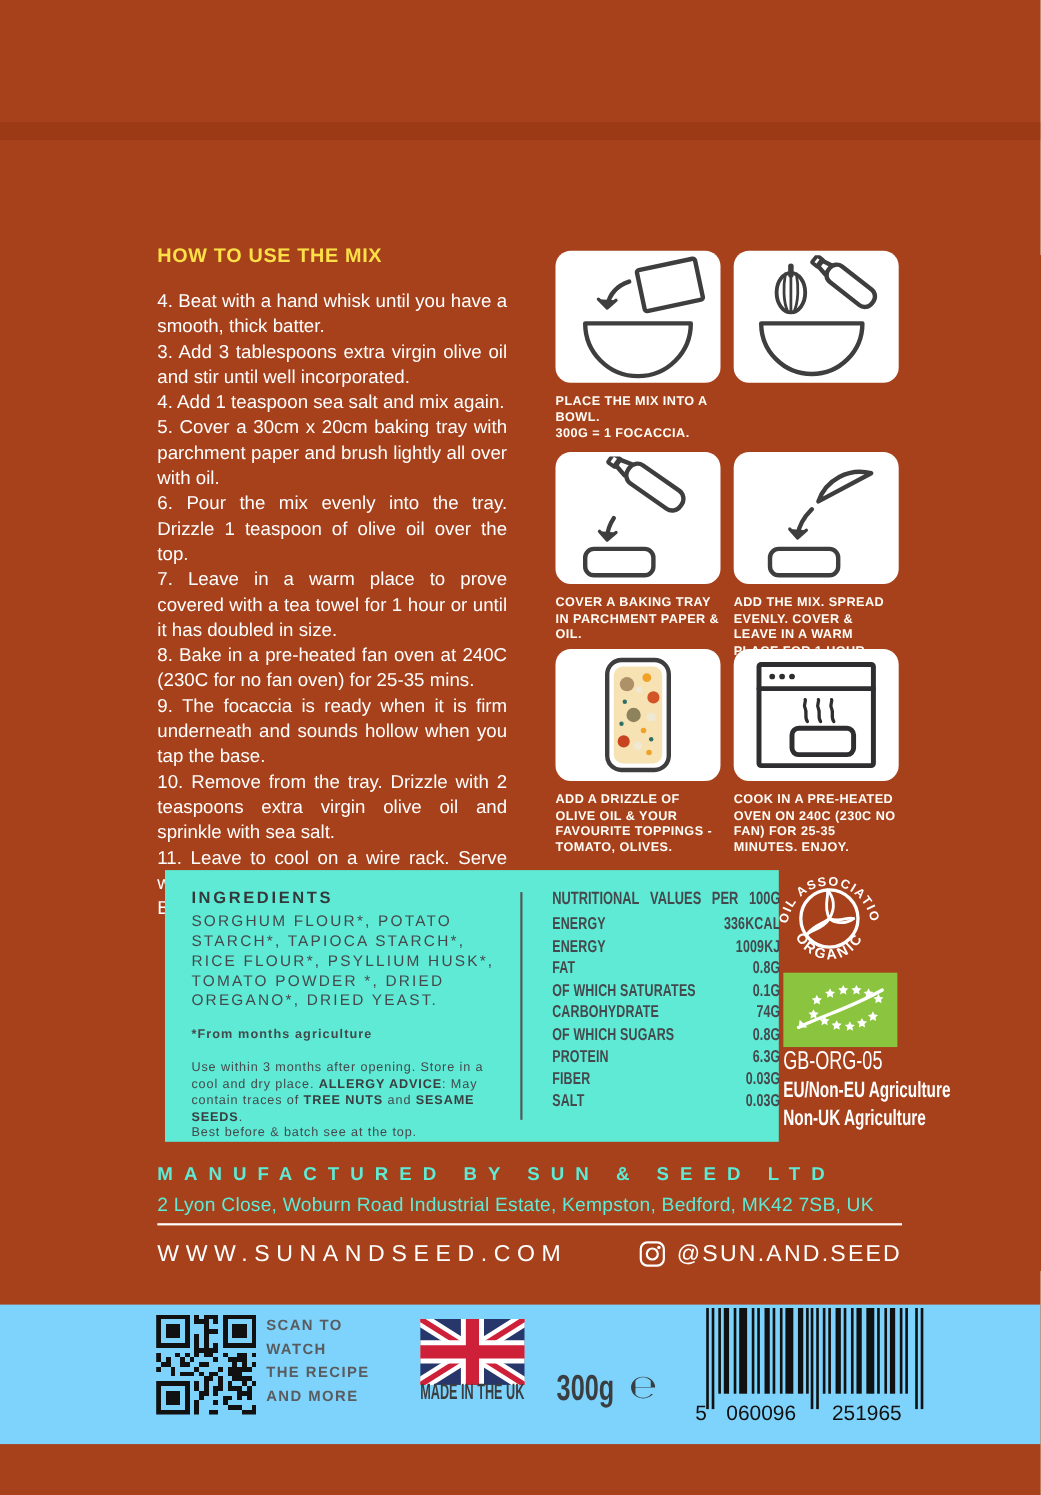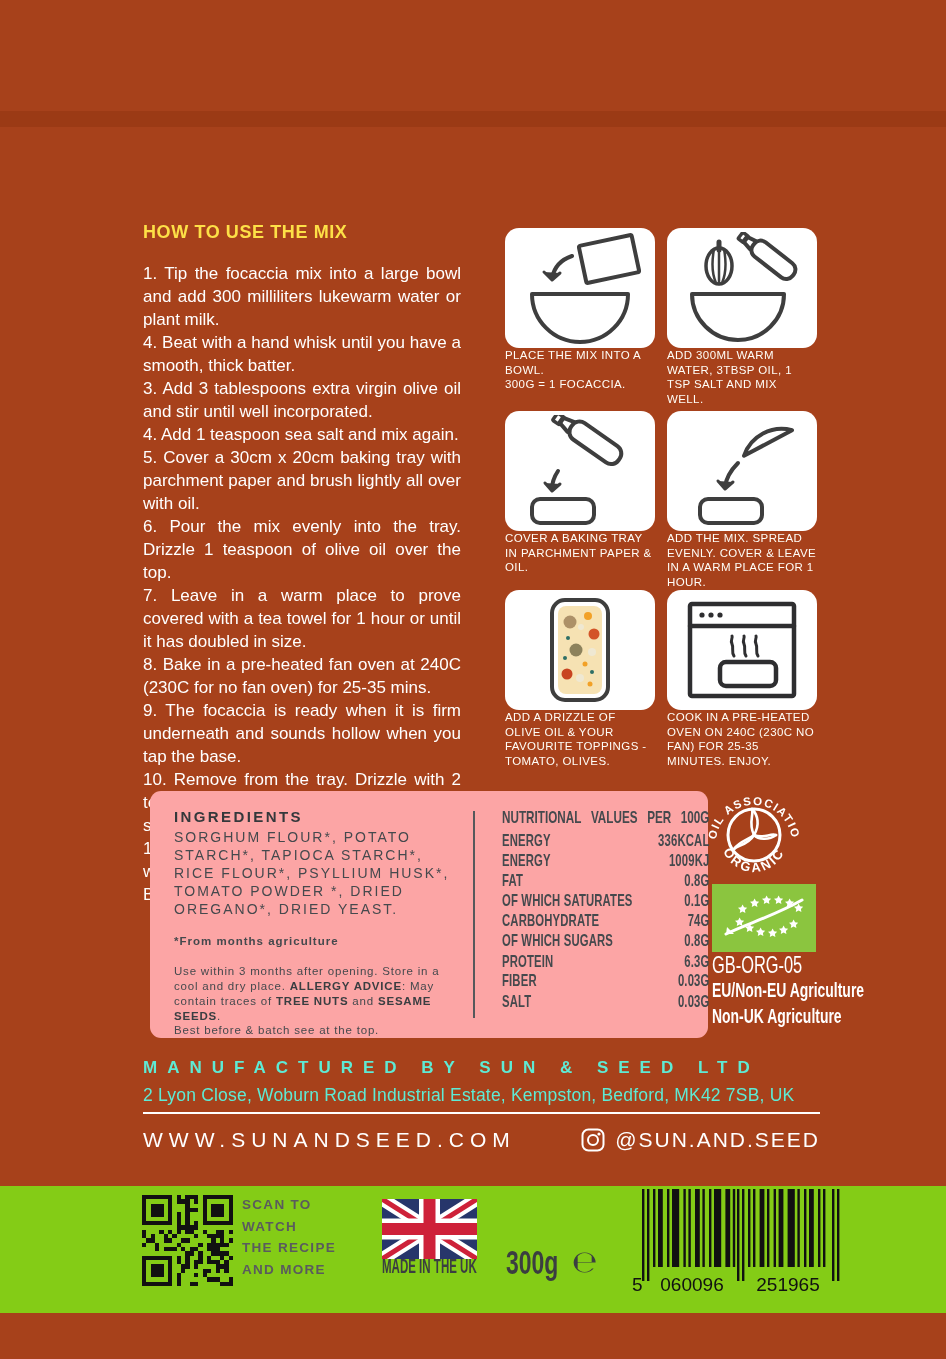--- a/index.html
+++ b/index.html
@@ -13,25 +13,25 @@
   .steps{position:absolute;left:143px;top:262px;width:318px;color:#FFFFFF;
     font-size:17px;line-height:23px;text-align:justify;}
   .steps p{margin:0;}
   .steps p.last{text-align:left;}
 
   
   .card-cell{position:absolute;width:150px;}
   .card{width:150px;height:120px;background:#FFFFFF;border-radius:14px;
     display:flex;align-items:center;justify-content:center;}
   .card svg{display:block;}
-  .caption{color:#FFFDF7;font-size:11.5px;font-weight:normal;
+  .caption{margin-top:10px;color:#FFFDF7;font-size:11.5px;font-weight:bold;
     letter-spacing:.4px;line-height:14.5px;white-space:pre-line;}
 
   
-  .panel{position:absolute;left:150px;top:791px;width:558px;height:247px;background:#fca5a5;border-radius:11px;}
+  .panel{position:absolute;left:150px;top:791px;width:558px;height:247px;background:#5eead4;}
   .panel .divider{position:absolute;left:323px;top:20px;bottom:20px;width:2px;background:#55585B;}
   .ing{position:absolute;left:24px;top:17px;width:292px;color:#4B4F53;}
   .ing-h{font-size:15px;font-weight:bold;letter-spacing:2.4px;color:#34383B;margin-bottom:3px;}
   .ing-list{font-size:14px;letter-spacing:2px;line-height:18px;color:#45494D;font-weight:500;}
   .ing-note{margin-top:17px;font-size:11.5px;letter-spacing:1px;font-weight:bold;color:#45494D;}
   .ing-store{margin-top:17px;font-size:11.5px;letter-spacing:.8px;line-height:15px;color:#45494D;}
   .ing-store b{font-weight:bold;color:#3A3E41;}
   .ing-best{font-size:11.5px;letter-spacing:.8px;color:#45494D;font-weight:500;}
   .nutri{position:absolute;left:352px;top:17px;width:266px;transform:scale(.78,1.08);
     transform-origin:top left;color:#45494D;}
@@ -53,21 +53,21 @@
   .manu-line{font-size:17px;font-weight:bold;letter-spacing:10px;white-space:nowrap;}
   .manu-addr{margin-top:7px;font-size:17.5px;letter-spacing:.2px;}
   .manu-hr{position:absolute;left:143px;top:1112px;width:677px;height:2px;background:#FFFFFF;}
   .web-row{position:absolute;left:143px;top:1126px;width:677px;height:28px;color:#FFFFFF;
     display:flex;align-items:center;gap:40px;}
   .web-url{font-size:21px;letter-spacing:6px;font-weight:500;}
   .insta{margin-left:auto;display:flex;align-items:center;gap:10px;}
   .insta-handle{font-size:21px;letter-spacing:2px;font-weight:500;}
 
   
-  .strip{position:absolute;left:0;top:1186px;width:946px;height:127px;background:#84cc16;}
+  .strip{position:absolute;left:0;top:1186px;width:946px;height:127px;background:#7dd3fc;}
   .qr{position:absolute;left:142px;top:9px;}
   .scan-text{position:absolute;left:242px;top:8px;color:#5A5B5E;font-size:13.5px;font-weight:bold;
     letter-spacing:1.3px;line-height:21.5px;white-space:pre-line;}
   .flag{position:absolute;left:382px;top:13px;}
   .made-in{position:absolute;left:382px;top:72px;width:100px;color:#3B3E41;
     font-size:16px;font-weight:bold;}
   .made-in .cond{transform:scale(.72,1.25);}
   .weight{position:absolute;left:506px;top:58px;color:#3B3E41;display:flex;align-items:baseline;}
   .weight .num{font-size:28px;font-weight:bold;}
   .weight .esign{font-size:30px;font-weight:400;font-family:"DejaVu Sans",sans-serif;margin-left:2px;}
@@ -77,21 +77,20 @@
   svg text{font-family:"Liberation Sans",sans-serif;}
 </style>
 </head>
 <body>
 
 <div class="sheet">
   <div class="fold-band"></div>
 
   <div class="howto-title">HOW TO USE THE MIX</div>
   <div class="steps">
-    <p>1. Tip the focaccia mix into a large bowl and add 300 milliliters lukewarm water or plant milk.</p>
     <p>4. Beat with a hand whisk until you have a smooth, thick batter.</p>
     <p>3. Add 3 tablespoons extra virgin olive oil and stir until well incorporated.</p>
     <p>4. Add 1 teaspoon sea salt and mix again.</p>
     <p>5. Cover a 30cm x 20cm baking tray with parchment paper and brush lightly all over with oil.</p>
     <p>6. Pour the mix evenly into the tray. Drizzle 1 teaspoon  of olive oil over the top.</p>
     <p>7. Leave in a warm place to prove  covered with a tea towel for 1 hour or until it has doubled in size.</p>
     <p>8. Bake in a pre-heated fan oven at 240C (230C for no fan oven) for 25-35 mins.</p>
     <p>9. The focaccia is ready when it is firm underneath and sounds hollow when you tap the base.</p>
     <p>10. Remove from the tray. Drizzle with 2 teaspoons extra virgin olive oil and sprinkle with sea salt.</p>
     <p>11. Leave to cool on a wire rack. Serve warm.</p>
@@ -124,21 +123,20 @@
           <path d="M52,17 C54,28 54,42 50,51" stroke-width="2.5"></path>
           <path d="M47,16 L47,52" stroke-width="2.5"></path>
           <g transform="rotate(38 100 28)">
             <rect x="76" y="18" width="50" height="18" rx="8"></rect>
             <path d="M76,23 L66,25 L66,31 L76,33"></path>
             <rect x="60" y="24" width="7" height="8" rx="1" stroke-width="3.5"></rect>
           </g>
         </g>
       </svg>
     </div>
-    <div class="caption">ADD 300ML WARM WATER, 3TBSP OIL, 1 TSP SALT AND MIX WELL.</div>
   </div>
 
   <div class="card-cell" style="left:505px;top:411px;">
     <div class="card">
       <svg width="140" height="112" viewBox="0 0 140 112">
         <g fill="none" stroke="#3E3E3E" stroke-width="4" stroke-linecap="round" stroke-linejoin="round">
           <g transform="rotate(35 85 30)">
             <rect x="55" y="18" width="58" height="20" rx="9"></rect>
             <path d="M55,23 L43,26 L43,32 L55,35"></path>
             <rect x="36" y="25" width="8" height="9" rx="1" stroke-width="3.5"></rect>

